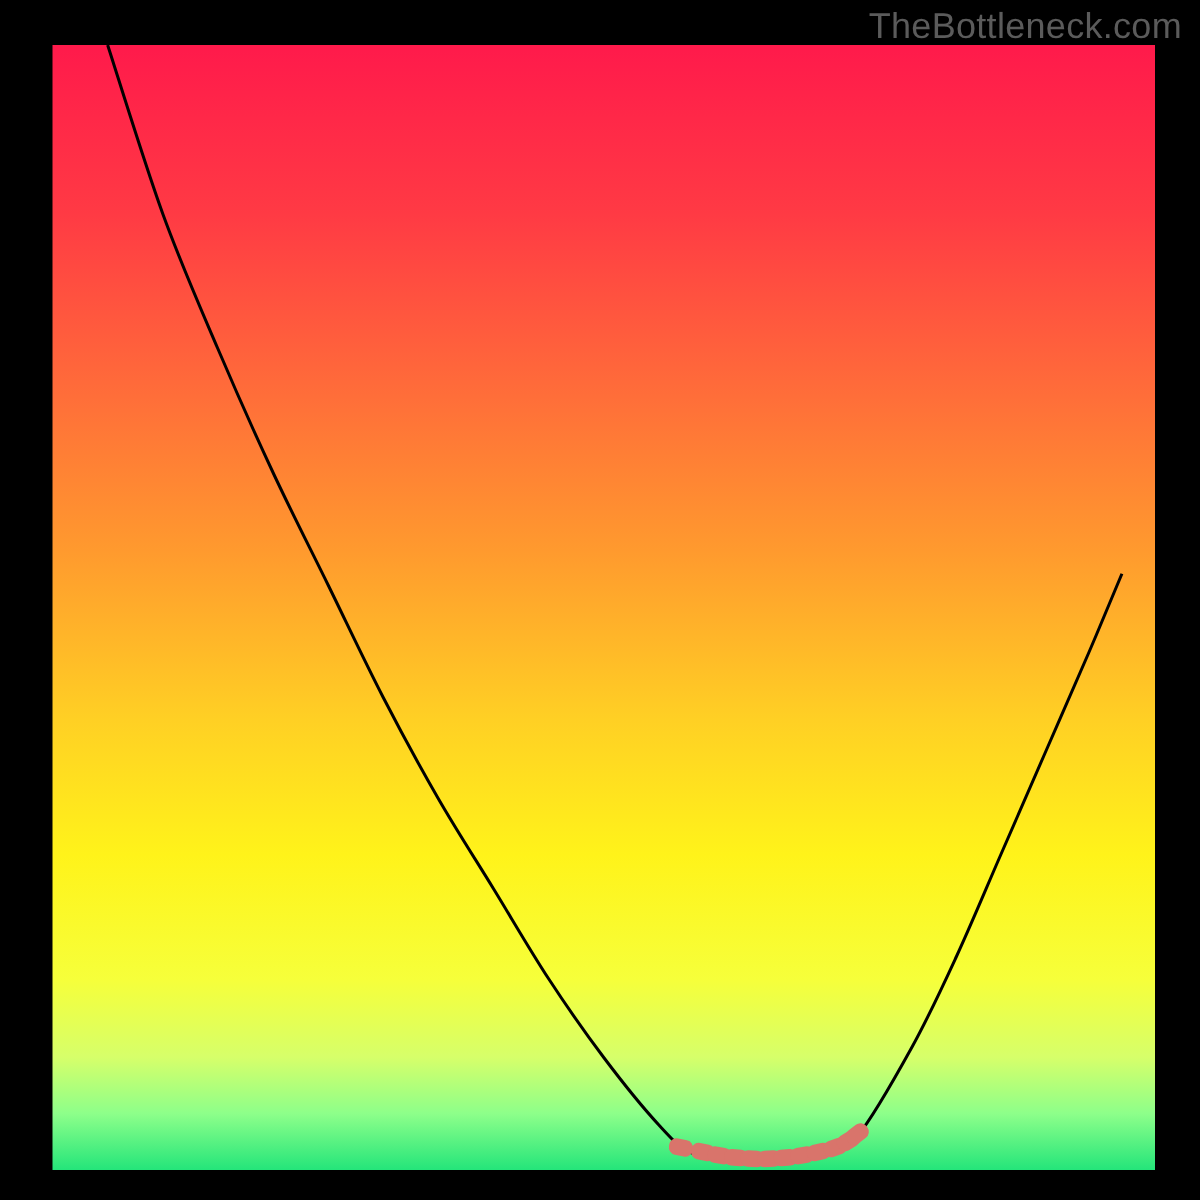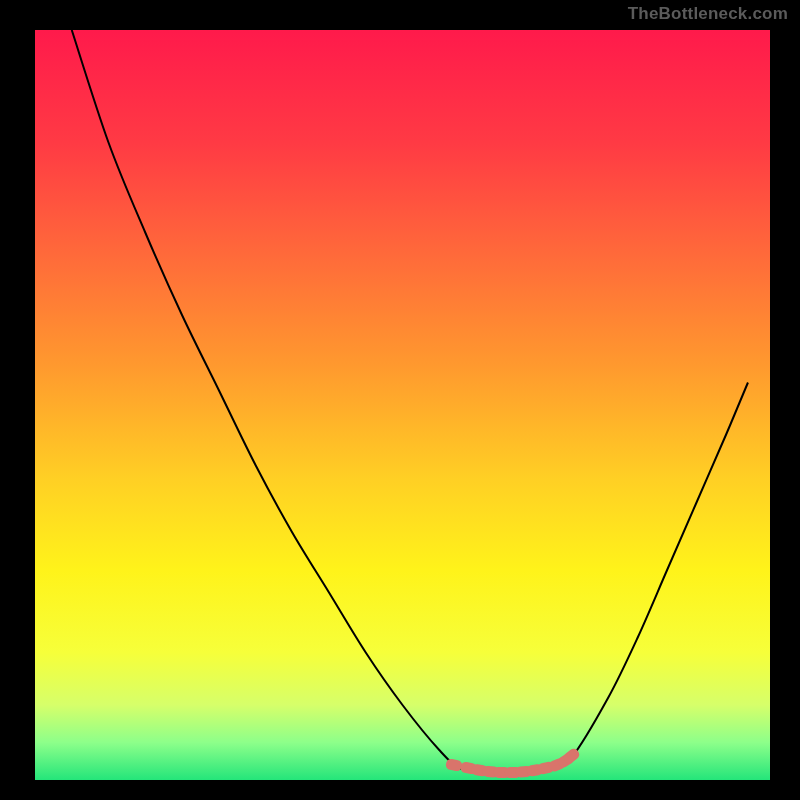--- a/index.html
+++ b/index.html
@@ -15,22 +15,22 @@
     position: relative;
     width: 800px;
     height: 800px;
     background: #000;
   }
   .watermark {
     position: absolute;
     top: 4px;
     right: 12px;
     color: #5b5b5b;
-    font-size: 17px;
-    font-weight: 700;
+    font-size: 24px;
+    font-weight: 400;
     letter-spacing: 0.2px;
     z-index: 10;
   }
   svg {
     position: absolute;
     top: 0;
     left: 0;
   }
 </style>
 </head>

